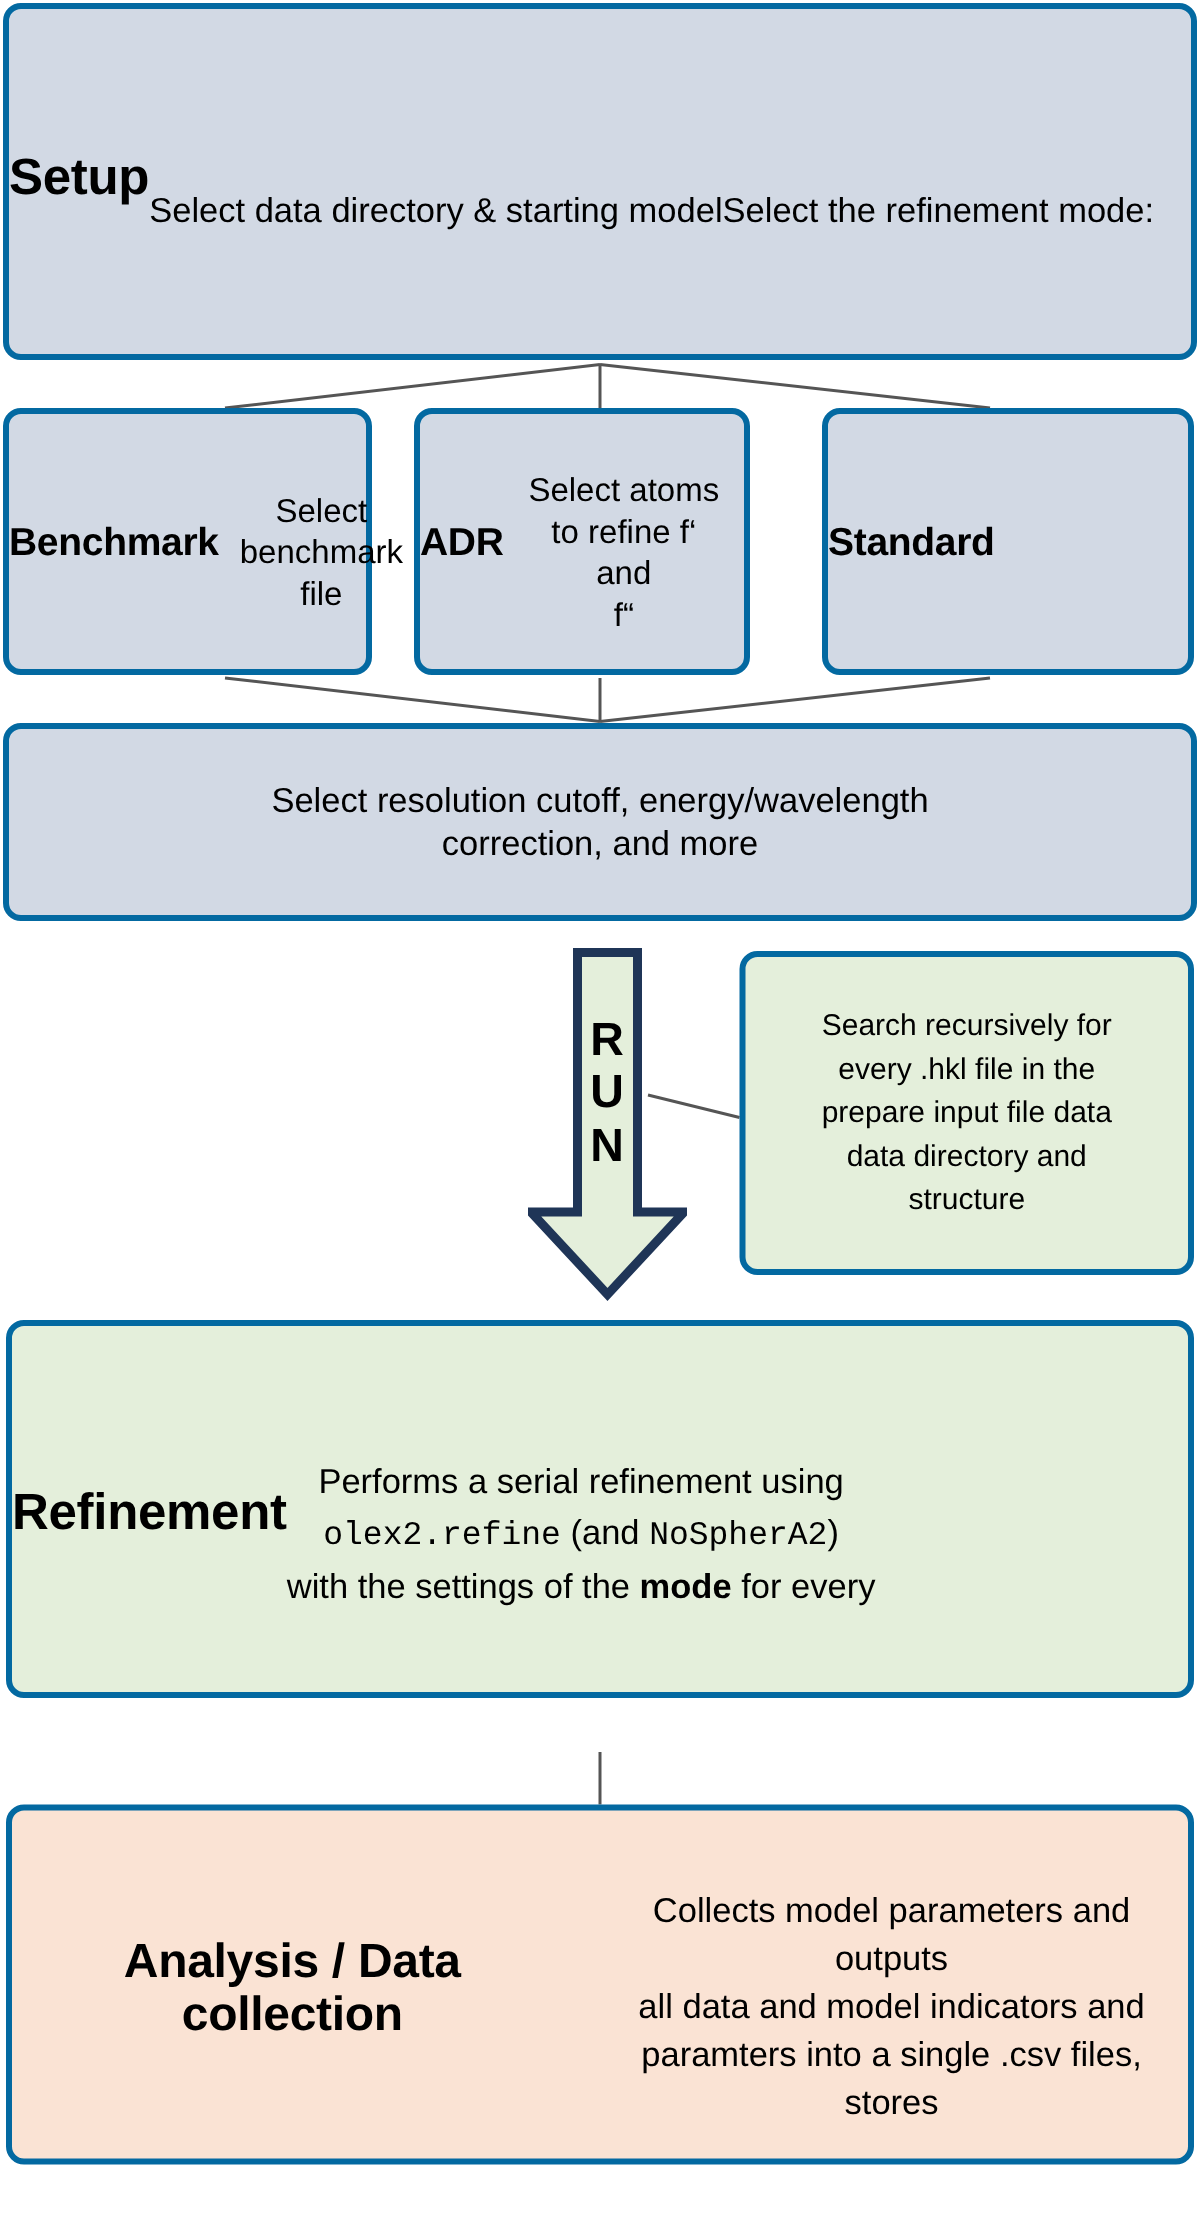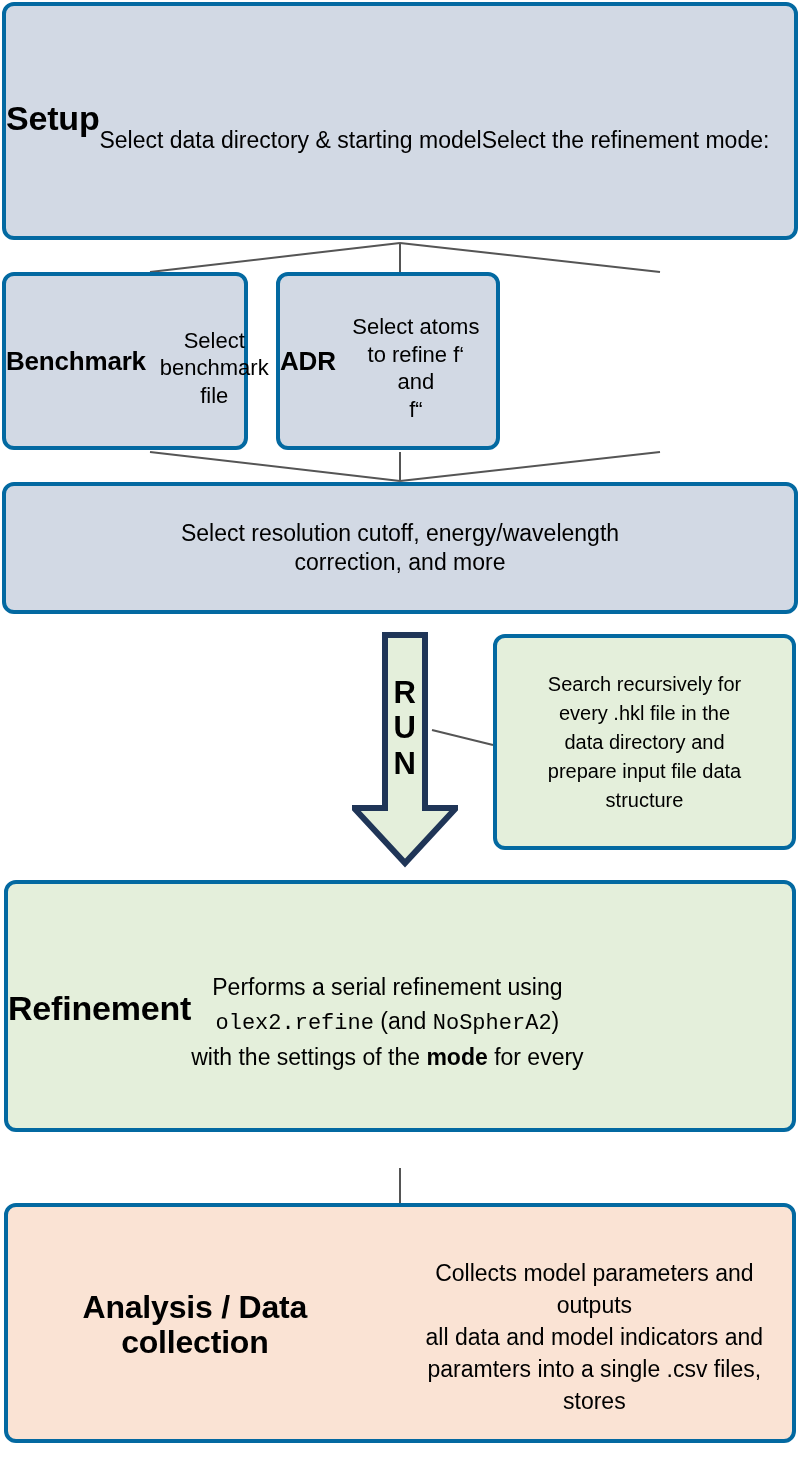--- a/index.html
+++ b/index.html
@@ -175,20 +175,23 @@
 
   <div class="box blue mode" id="mode-adr">
     <div class="box-title">ADR</div>
     <div class="box-body">
       <div>Select atoms</div>
       <div>to refine f‘ and</div>
       <div>f“</div>
     </div>
   </div>
 
+  <div class="box blue mode" id="mode-standard">
+    <div class="box-title">Standard</div>
+  </div>
 
   <div class="box blue" id="options">
     <div class="box-body">
       <div>Select resolution cutoff, energy/wavelength</div>
       <div>correction, and more</div>
     </div>
   </div>
 
   <svg id="run-arrow" viewBox="0 0 106 238" width="106" height="238">
     <polygon points="20,5 60,5 60,178 91,178 40,233 -11,178 20,178" transform="translate(13,0)" fill="#e4efdb" stroke="#1f3557" stroke-width="6" stroke-linejoin="miter"></polygon>
@@ -196,22 +199,22 @@
   <div id="run-label">
     <span>R</span>
     <span>U</span>
     <span>N</span>
   </div>
 
   <div class="box green" id="note-search">
     <div class="box-body">
       <div>Search recursively for</div>
       <div>every .hkl file in the</div>
+      <div>prepare input file data</div>
       <div>data directory and</div>
-      <div>prepare input file data</div>
       <div>structure</div>
     </div>
   </div>
 
   <div class="box green" id="refinement">
     <div class="box-title">Refinement</div>
     <div class="box-body">
       <div>Performs a serial refinement using</div>
       <div>
         <span class="mono">olex2.refine</span><span> (and </span><span class="mono">NoSpherA2</span><span>)</span>

